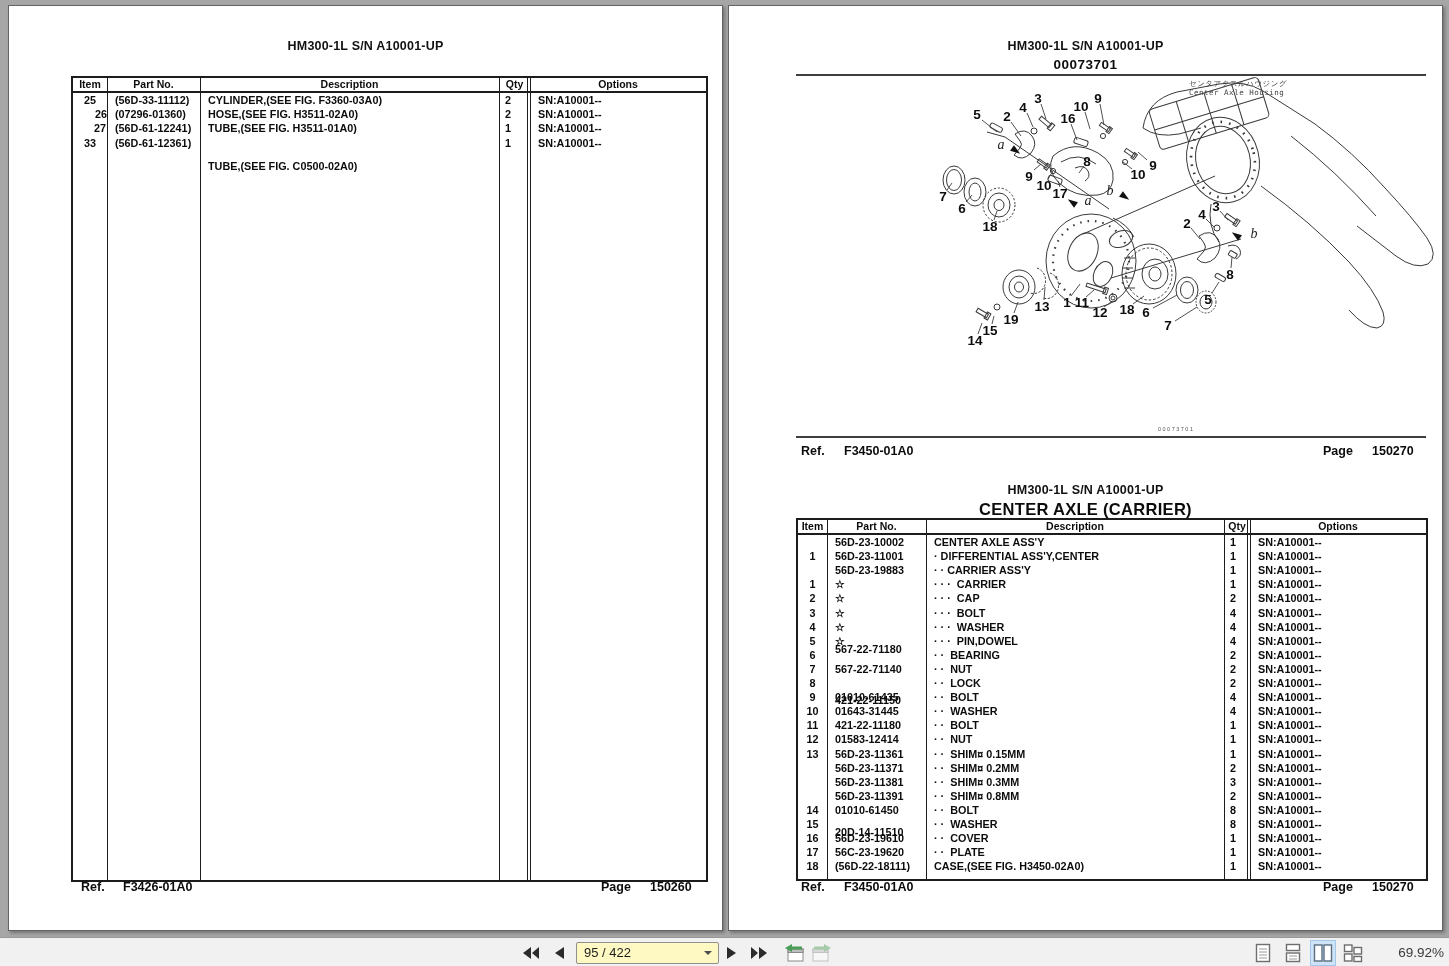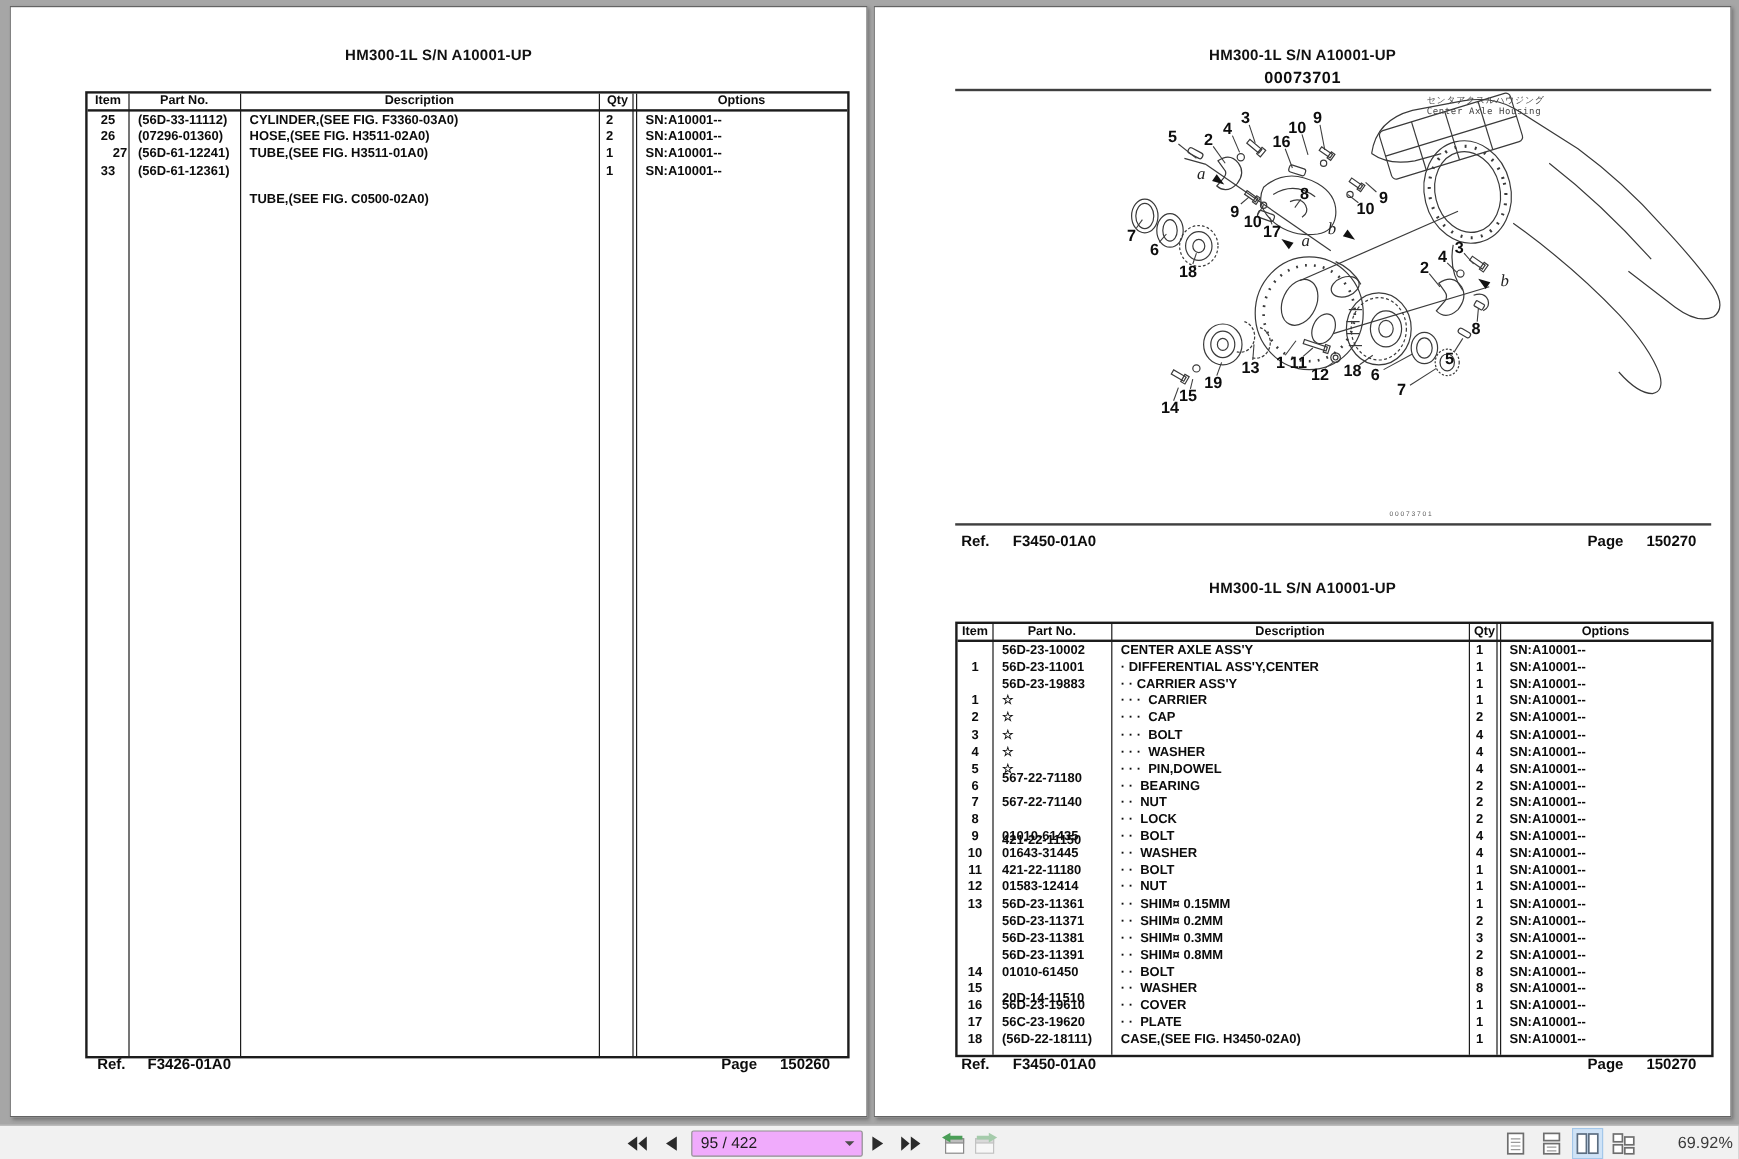--- a/index.html
+++ b/index.html
@@ -28,21 +28,21 @@
   .vline{position:absolute;top:0;bottom:0;width:1px;background:#1c1c1c}
   .td{position:absolute;font-weight:bold;font-size:10.8px;color:#0c0c0c;
     white-space:pre;overflow:visible}
   
   .foot{position:absolute;height:16px;font-weight:bold;font-size:12.5px;color:#0c0c0c;white-space:nowrap}
   
   #toolbar{position:absolute;left:0;top:937px;width:1449px;height:29px;
     background:#f1f1f1;border-top:1px solid #989898}
   .tbtn{position:absolute;top:0;height:29px;display:flex;align-items:center;justify-content:center;cursor:default}
   #page-combo{position:absolute;left:576px;top:4px;width:141px;height:20px;
-    background:#f0abfc;border:1px solid #8f8f8f;border-radius:2px}
+    background:#fef9c3;border:1px solid #8f8f8f;border-radius:2px}
   #page-combo .val{position:absolute;left:7px;top:2px;font-size:13px;color:#1d1d1d}
   #page-combo .caret{position:absolute;right:6px;top:8px;width:0;height:0;
     border-left:4px solid transparent;border-right:4px solid transparent;border-top:4px solid #4c4c4c}
   .layout-btn{position:absolute;top:3px;width:24px;height:24px;display:flex;align-items:center;justify-content:center}
   .layout-btn.sel{background:#cfe3f7;outline:1px solid #a3c7ea}
   #zoom-label{position:absolute;left:1386px;top:7px;width:58px;text-align:right;
     font-size:13.5px;color:#3a3a3a}
   svg text{user-select:none}
 </style>
 </head>
@@ -60,21 +60,21 @@
       <div class="th" style="left: 34px; width: 93px;">Part No.</div>
       <div class="th" style="left: 127px; width: 299px;">Description</div>
       <div class="th" style="left: 426px; width: 31px;">Qty</div>
       <div class="th" style="left: 457px; width: 176px;">Options</div>
       <div class="headrule" style="top: 13px;"></div>
       <div class="td" style="top: 15px; height: 14.2px; line-height: 14.2px; left: 0px; width: 34px; text-align: center;">25</div>
       <div class="td" style="top: 15px; height: 14.2px; line-height: 14.2px; left: 42px; width: 85px;">(56D-33-11112)</div>
       <div class="td" style="top: 15px; height: 14.2px; line-height: 14.2px; left: 135px; width: 291px;">CYLINDER,(SEE FIG. F3360-03A0)</div>
       <div class="td" style="top: 15px; height: 14.2px; line-height: 14.2px; left: 432px; width: 25px;">2</div>
       <div class="td" style="top: 15px; height: 14.2px; line-height: 14.2px; left: 465px; width: 168px;">SN:A10001--</div>
-      <div class="td" style="top: 29.2px; height: 14.2px; line-height: 14.2px; left: 0px; width: 34px; text-align: center;">26</div>
+      <div class="td" style="top: 29.2px; height: 14.2px; line-height: 14.2px; left: 0px; width: 34px; text-align: right;">26</div>
       <div class="td" style="top: 29.2px; height: 14.2px; line-height: 14.2px; left: 42px; width: 85px;">(07296-01360)</div>
       <div class="td" style="top: 29.2px; height: 14.2px; line-height: 14.2px; left: 135px; width: 291px;">HOSE,(SEE FIG. H3511-02A0)</div>
       <div class="td" style="top: 29.2px; height: 14.2px; line-height: 14.2px; left: 432px; width: 25px;">2</div>
       <div class="td" style="top: 29.2px; height: 14.2px; line-height: 14.2px; left: 465px; width: 168px;">SN:A10001--</div>
       <div class="td" style="top: 43.4px; height: 14.2px; line-height: 14.2px; left: 0px; width: 34px; text-align: left; padding-left: 21px;">27</div>
       <div class="td" style="top: 43.4px; height: 14.2px; line-height: 14.2px; left: 42px; width: 85px;">(56D-61-12241)</div>
       <div class="td" style="top: 43.4px; height: 14.2px; line-height: 14.2px; left: 135px; width: 291px;">TUBE,(SEE FIG. H3511-01A0)</div>
       <div class="td" style="top: 43.4px; height: 14.2px; line-height: 14.2px; left: 432px; width: 25px;">1</div>
       <div class="td" style="top: 43.4px; height: 14.2px; line-height: 14.2px; left: 465px; width: 168px;">SN:A10001--</div>
       <div class="td" style="top: 57.6px; height: 14.2px; line-height: 14.2px; left: 0px; width: 34px; text-align: center;">33</div>
@@ -279,20 +279,21 @@
 
   <div class="hr-rule" style="left:67px;top:430px;width:630px;height:1.5px"></div>
   <div class="foot" style="left:429px;top:420px;font-size:5.5px;letter-spacing:1.5px;color:#555;font-weight:normal">00073701</div>
 
   <div class="foot" style="left:72px;top:438px">Ref.</div>
   <div class="foot" style="left:115px;top:438px">F3450-01A0</div>
   <div class="foot" style="left:594px;top:438px">Page</div>
   <div class="foot" style="left:643px;top:438px">150270</div>
 
   <div class="model-line" style="top:477px">HM300-1L S/N A10001-UP</div>
+  <div class="big-title" style="top:494px">CENTER AXLE (CARRIER)</div>
   <div class="ptable" id="table-right" style="left: 67px; top: 512px; width: 628px; height: 359px;">
       <div class="vline" style="left: 29px;"></div>
       <div class="vline" style="left: 128px;"></div>
       <div class="vline" style="left: 426px;"></div>
       <div class="vline" style="left: 452px;"></div>
       <div class="vline" style="left: 449px;"></div>
       <div class="th" style="left: 0px; width: 29px;">Item</div>
       <div class="th" style="left: 29px; width: 99px;">Part No.</div>
       <div class="th" style="left: 128px; width: 298px;">Description</div>
       <div class="th" style="left: 426px; width: 26px;">Qty</div>

